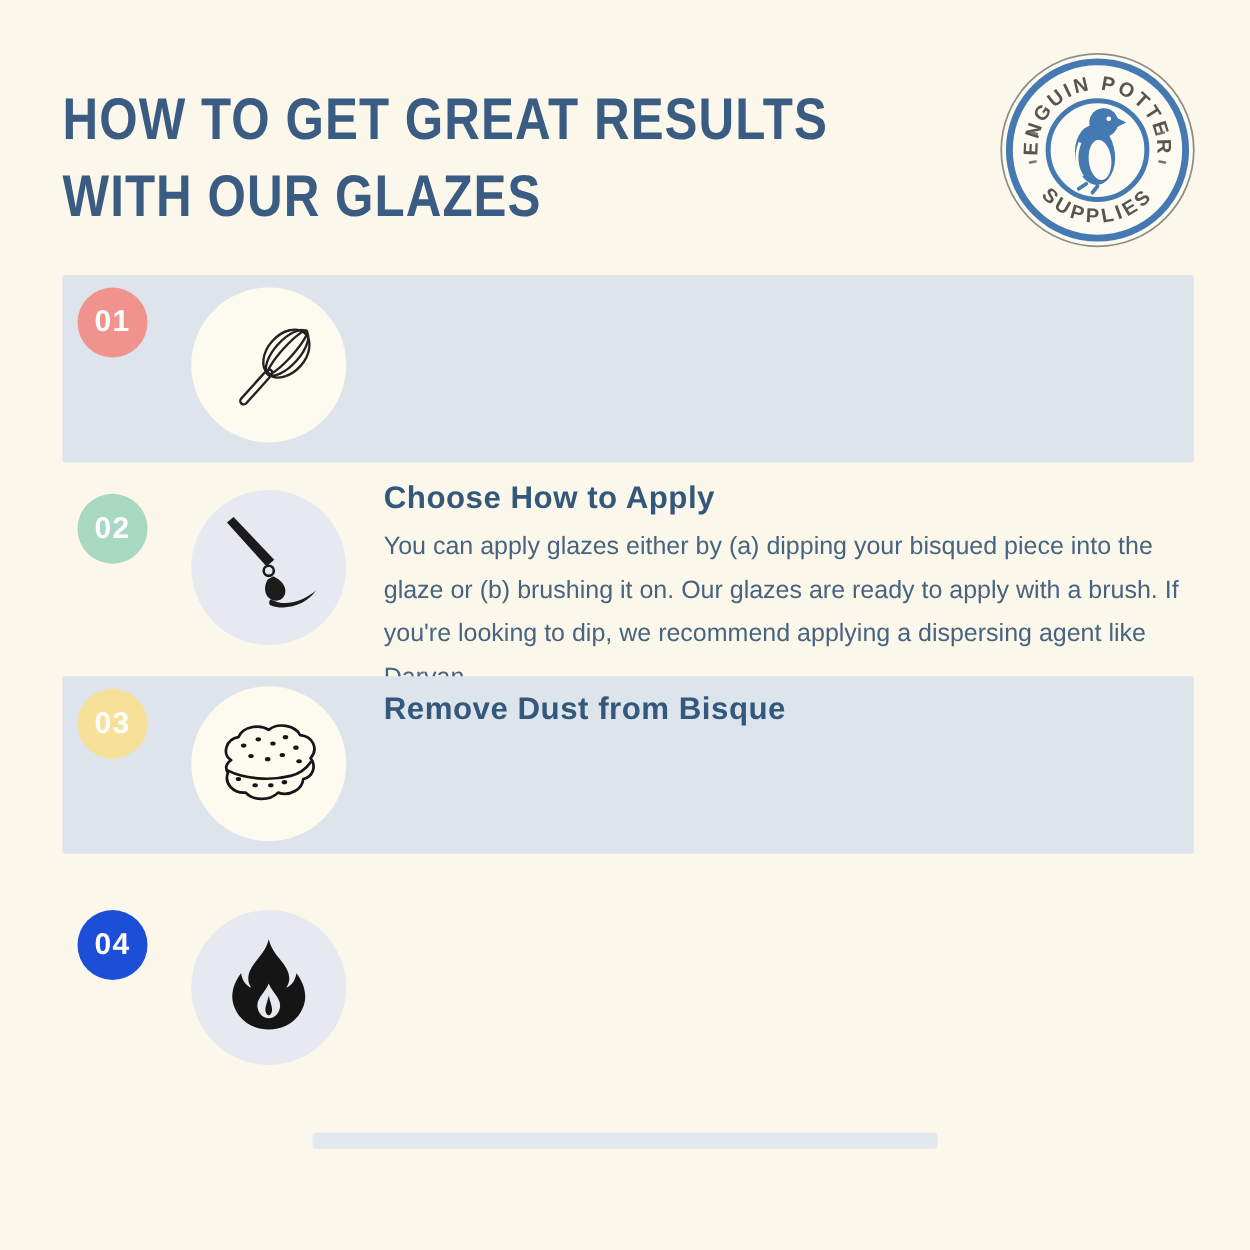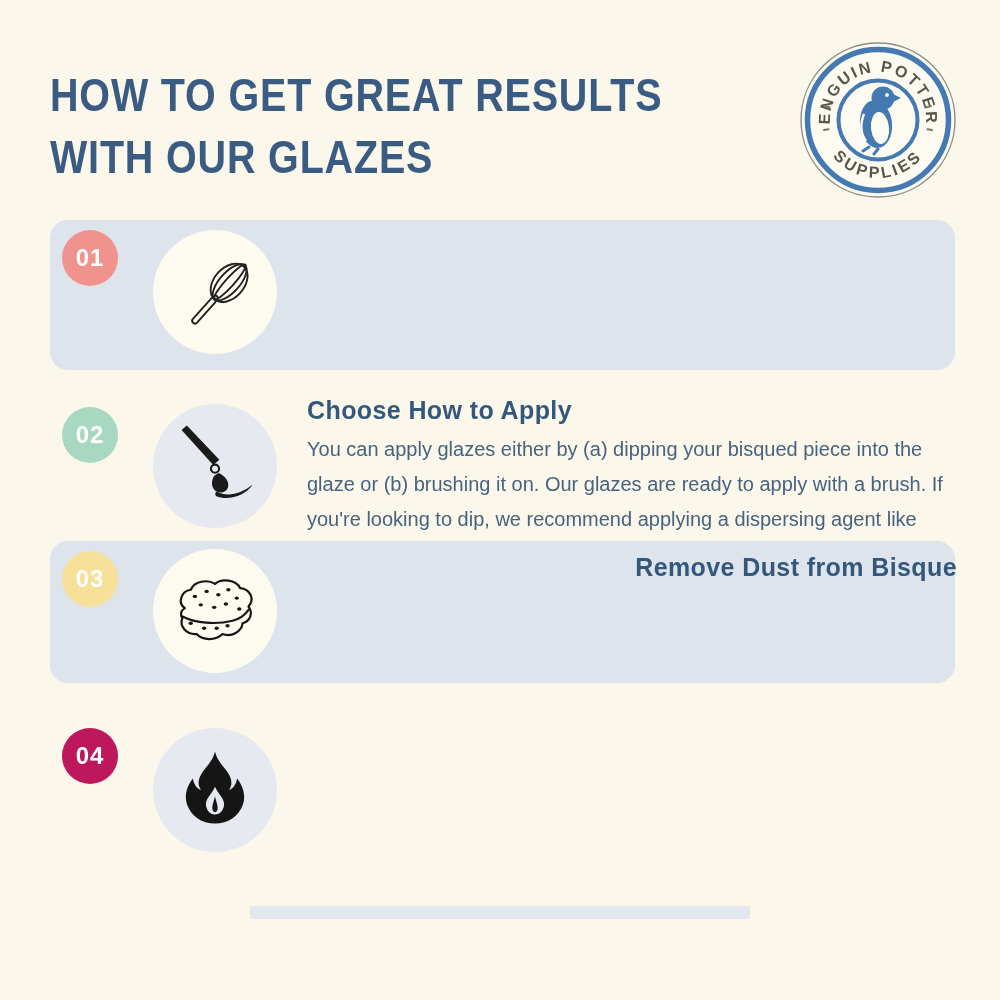--- a/index.html
+++ b/index.html
@@ -10,23 +10,23 @@
   }
   .title{
     position:absolute;left:50px;top:64px;
     font-size:47px;font-weight:bold;line-height:1.32;
     color:#3A5C82;letter-spacing:1px;white-space:pre-line;
     transform:scaleX(.84);transform-origin:left top;
   }
   .logo{position:absolute;left:798px;top:40px;width:160px;height:160px;}
 
   .step{position:absolute;left:50px;width:905px;}
-  .step.band{background:#DEE4EB;border-radius:18px;text-align:right;}
+  .step.band{background:#DEE4EB;border-radius:2px;}
   .step-1{top:220px;height:150px;}
-  .step-2{top:382px;height:150px;margin-top:12px;}
+  .step-2{top:382px;height:150px;}
   .step-3{top:541px;height:142px;}
   .step-4{top:700px;height:172px;}
 
   .badge{
     position:absolute;left:12px;width:56px;height:56px;border-radius:50%;
     color:#FFFFFF;font-weight:bold;font-size:24px;letter-spacing:1px;
     display:flex;align-items:center;justify-content:center;
   }
   .step-1 .badge{top:10px;} .step-2 .badge{top:13px;}
   .step-3 .badge{top:10px;} .step-4 .badge{top:28px;}
@@ -157,21 +157,21 @@
           <ellipse cx="70" cy="63" rx="2.6" ry="2"></ellipse>
         </g>
       </svg>
     </div>
     <div class="step-text">
       <h2>Remove Dust from Bisque</h2>
     </div>
   </div>
 
   <div class="step step-4">
-    <div class="badge" style="background: #be185d;">04</div>
+    <div class="badge" style="background: #1d4ed8;">04</div>
     <div class="icon-circle gray">
       <svg viewBox="0 0 100 100" width="82" height="82">
         <path fill="#151515" d="M50 3 C53 16 62 22 67 31 C71 38 71 45 67 50 C73 48 76 42 77 36 C84 45 88 57 84 68 C79 82 66 91 50 91 C34 91 21 82 16 68 C12 57 16 45 23 36 C24 42 27 48 33 50 C29 45 29 38 33 31 C38 22 47 16 50 3 Z"></path>
         <path fill="#E6EAF0" d="M50 46 C46 56 38 60 39 69 C40 76 45 80 50 80 C55 80 60 76 61 69 C62 60 54 56 50 46 Z"></path>
         <path fill="#151515" d="M50 58 C48 66 46 70 47 74 C48 78 52 78 53 74 C54 70 52 66 50 58 Z"></path>
       </svg>
     </div>
     <div class="step-text">
     </div>
   </div>

